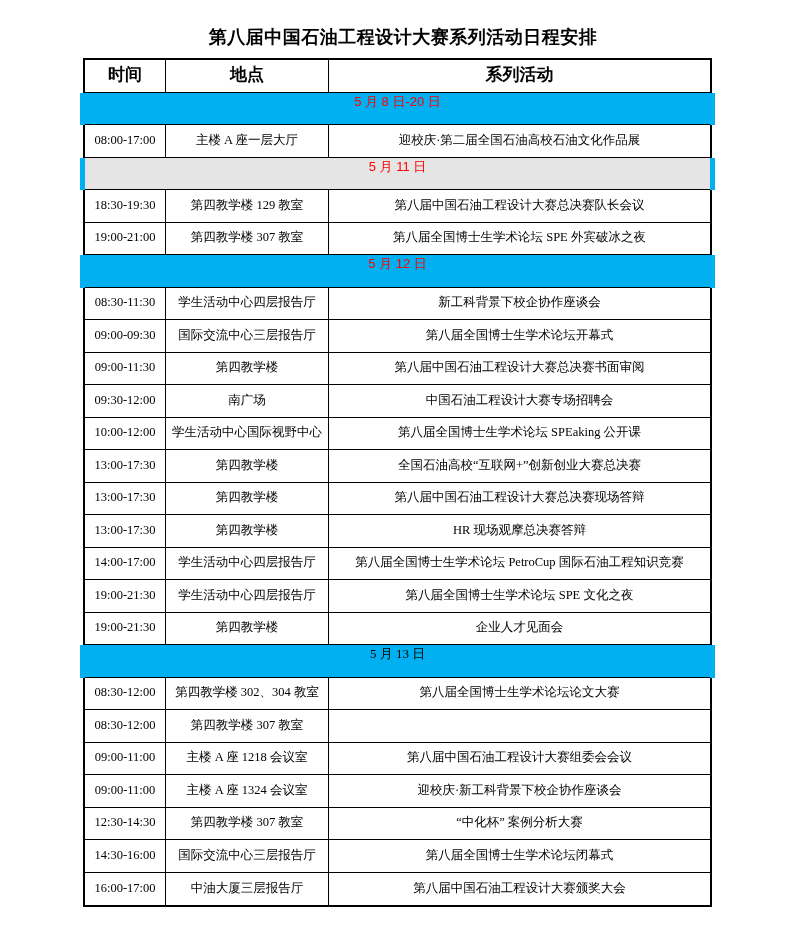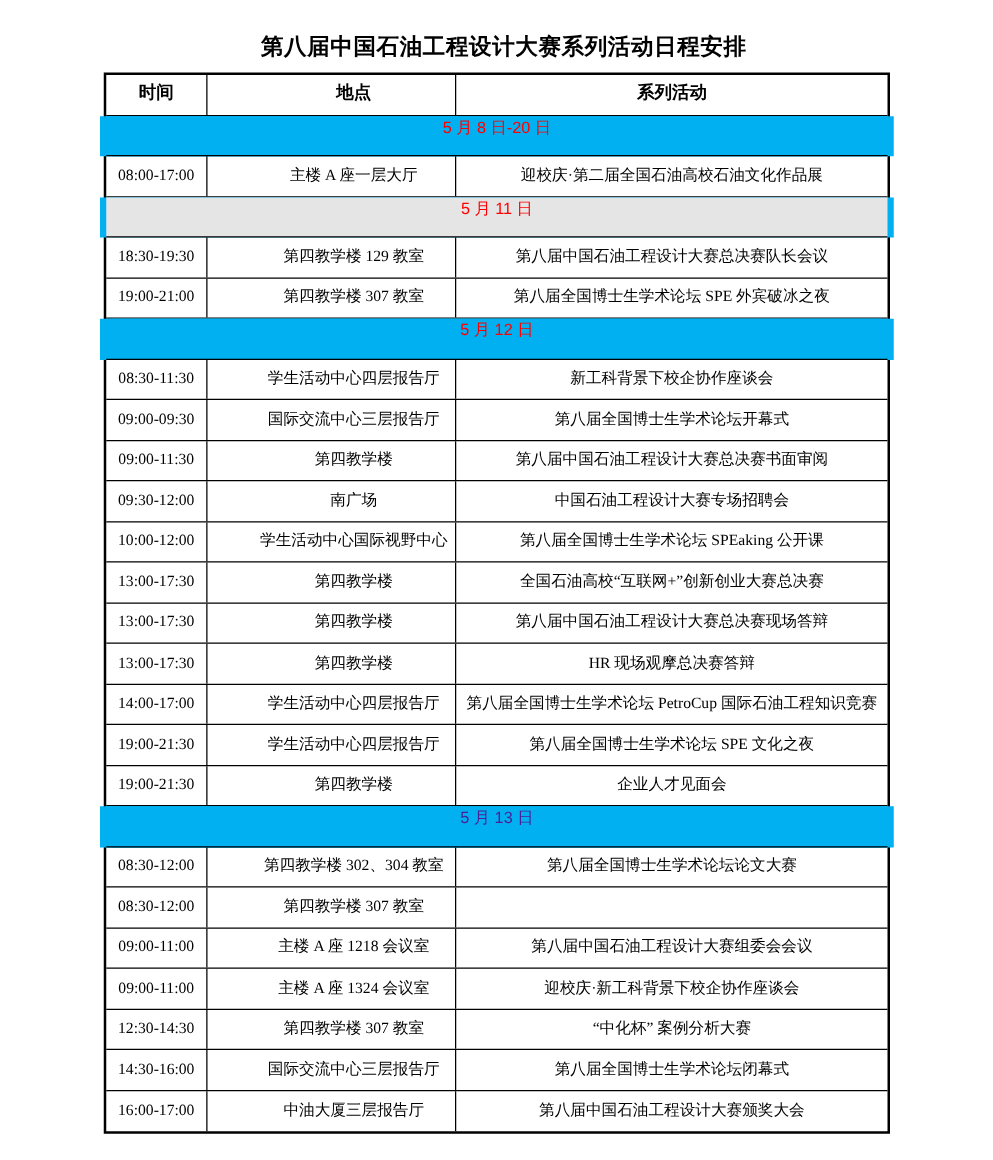--- a/index.html
+++ b/index.html
@@ -44,26 +44,26 @@
     display:flex;
     align-items:center;
     justify-content:center;
     text-align:center;
     font-size:12.5px;
     line-height:1.1;
     padding:0 4px;
     overflow:hidden;
   }
   .c-time  { width:81px;  border-right:1px solid #000; }
-  .c-loc   { width:163px; border-right:1px solid #000;margin-left:36px; }
+  .c-loc   { width:163px; border-right:1px solid #000; }
   .c-act   { flex:1; }
   .header-row .cell {
     font-weight:bold;
-    font-size:14px;
-    font-family:Liberation Mono, monospace;
+    font-size:17px;
+    font-family:Liberation Sans, sans-serif;
   }
   .band-row {
     display:flex;
     justify-content:center;
     font-size:13px;
     font-family:"Liberation Sans","DejaVu Sans",sans-serif;
   }
   .band-label { text-align:center; }
 </style>
 </head>
@@ -151,21 +151,21 @@
         <div class="t-row">
     <div class="cell c-time">19:00-21:30</div>
     <div class="cell c-loc">学生活动中心四层报告厅</div>
     <div class="cell c-act">第八届全国博士生学术论坛 SPE 文化之夜</div>
   </div>
         <div class="t-row">
     <div class="cell c-time">19:00-21:30</div>
     <div class="cell c-loc">第四教学楼</div>
     <div class="cell c-act">企业人才见面会</div>
   </div>
-        <div class="t-row band-row" style="background: rgb(0, 176, 240); color: #4c1d95; box-shadow: rgb(0, 176, 240) -5px 0px 0px, rgb(0, 176, 240) 5px 0px 0px;">
+        <div class="t-row band-row" style="background: rgb(0, 176, 240); color: #000000; box-shadow: rgb(0, 176, 240) -5px 0px 0px, rgb(0, 176, 240) 5px 0px 0px; font-family: Liberation Serif, serif;">
     <div class="band-label">5 月 13 日</div>
   </div>
         <div class="t-row">
     <div class="cell c-time">08:30-12:00</div>
     <div class="cell c-loc">第四教学楼 302、304 教室</div>
     <div class="cell c-act">第八届全国博士生学术论坛论文大赛</div>
   </div>
         <div class="t-row">
     <div class="cell c-time">08:30-12:00</div>
     <div class="cell c-loc">第四教学楼 307 教室</div>

